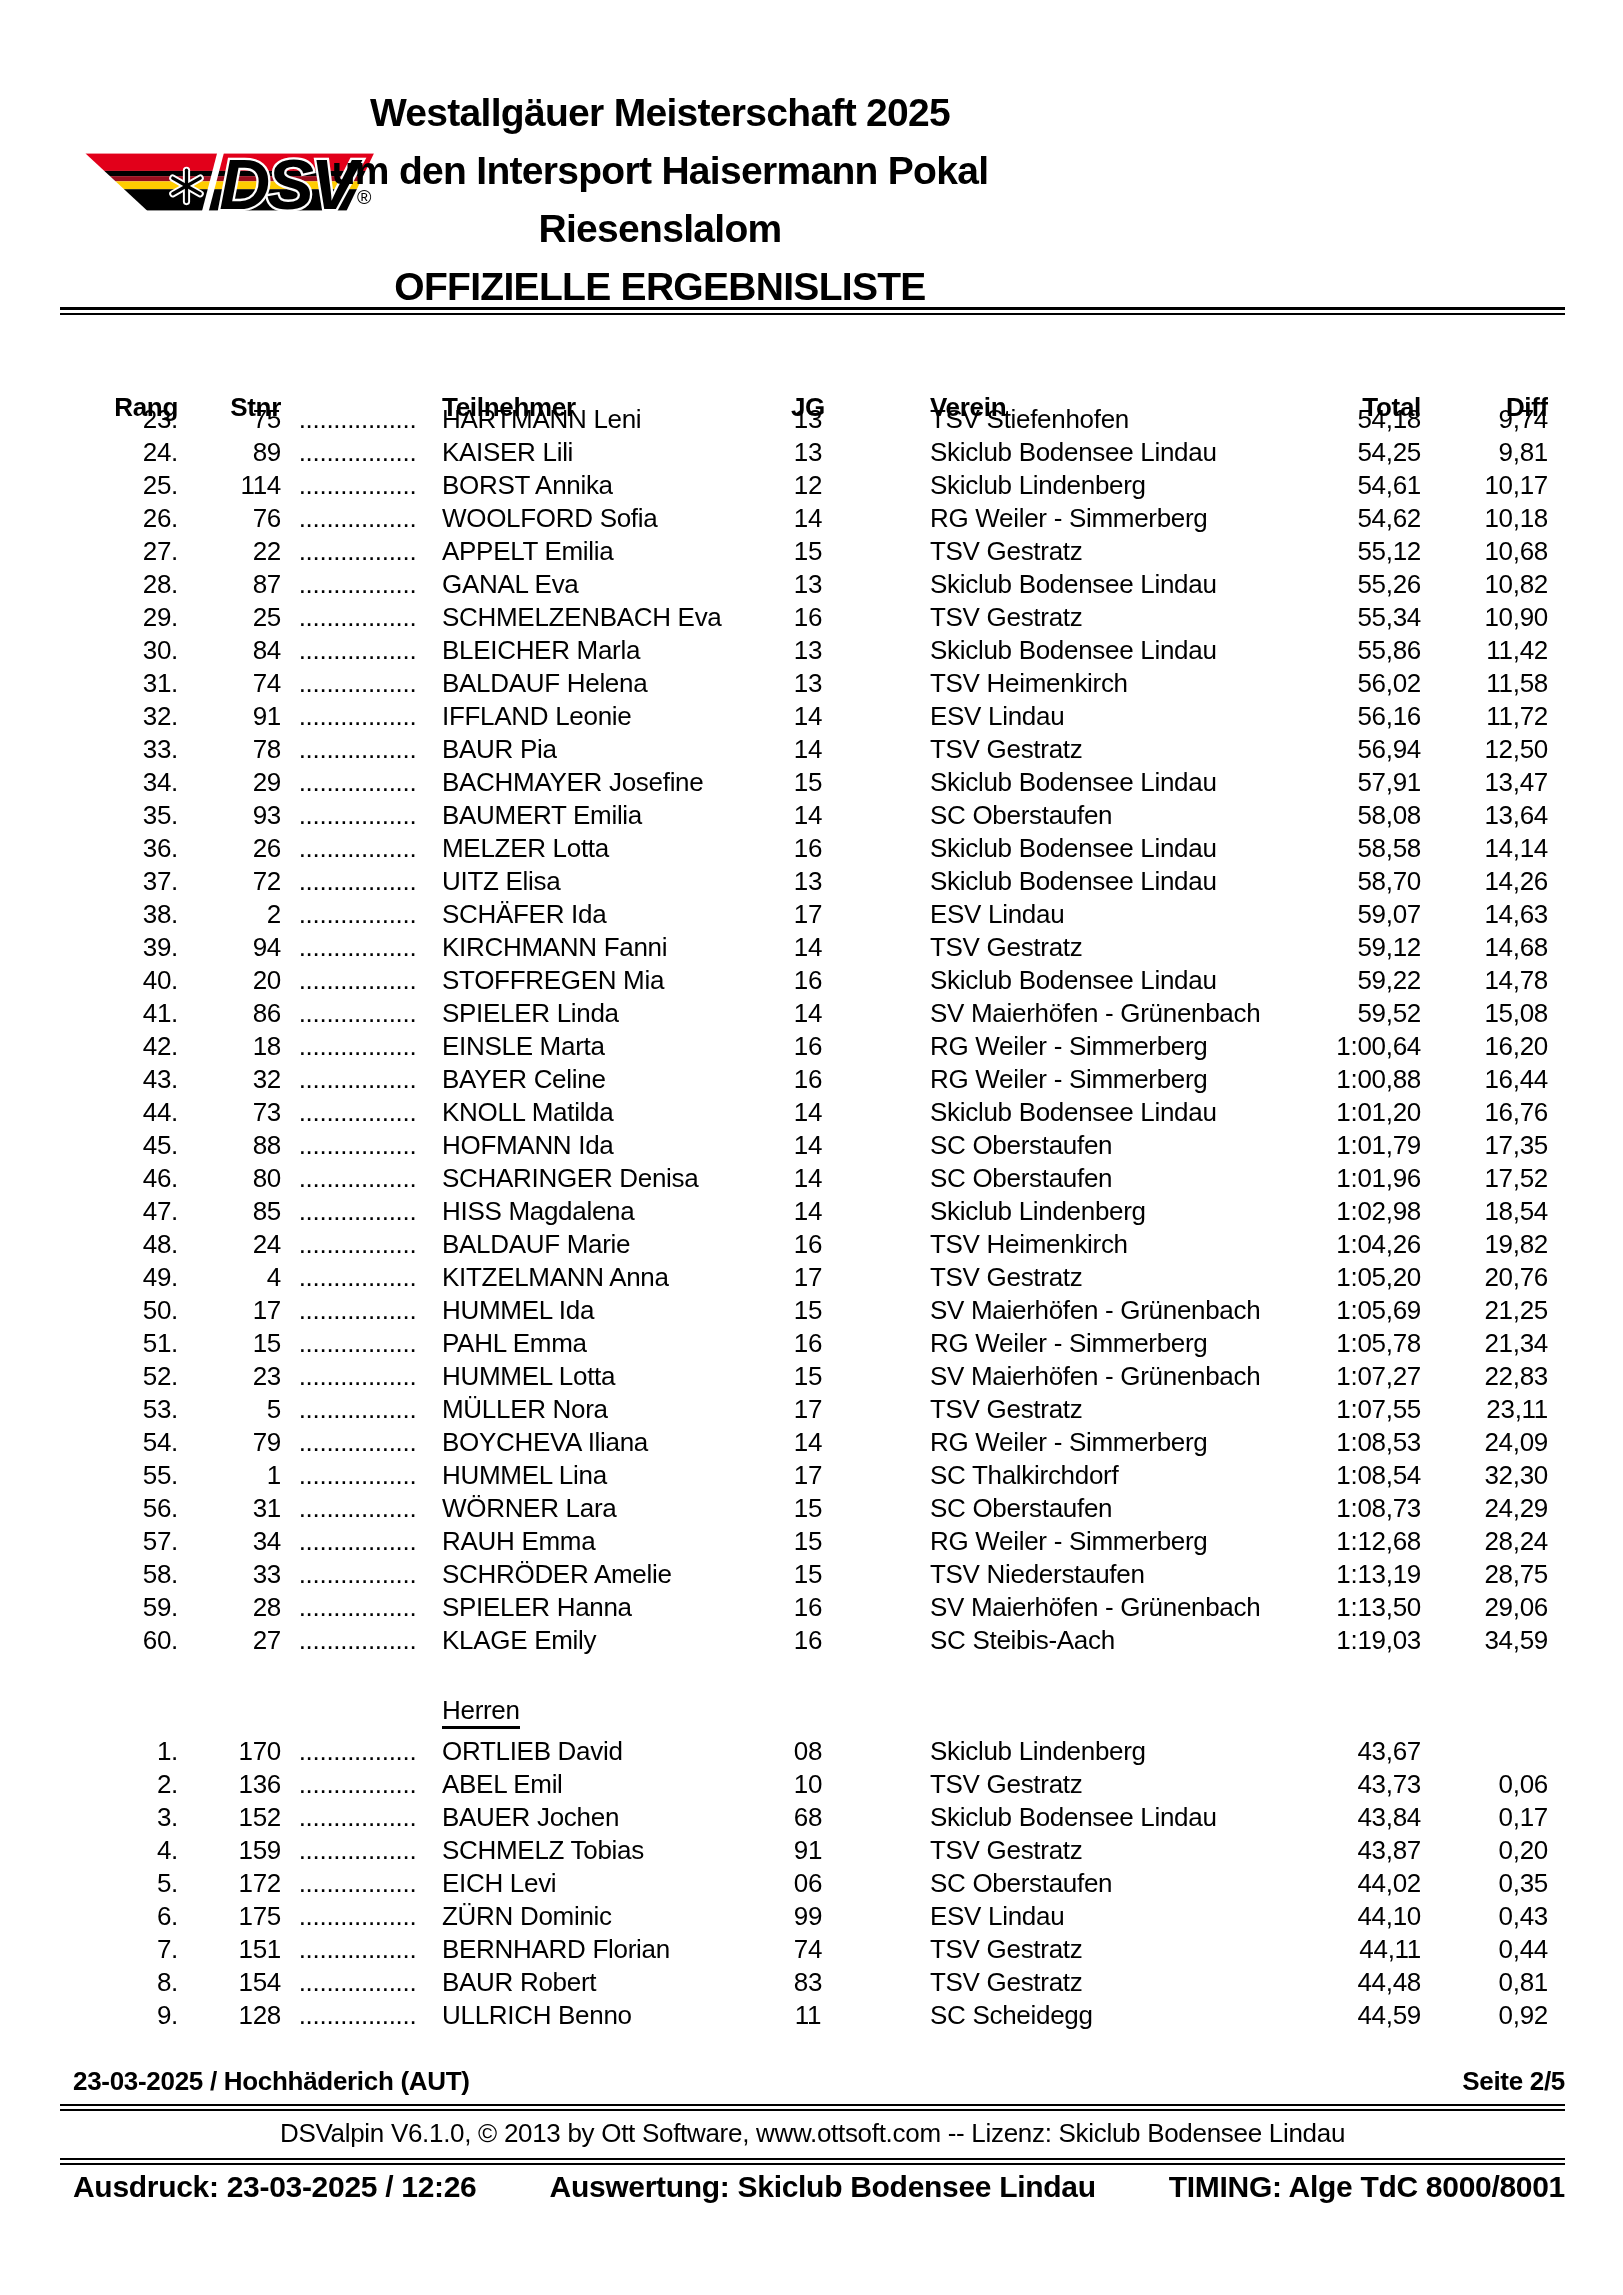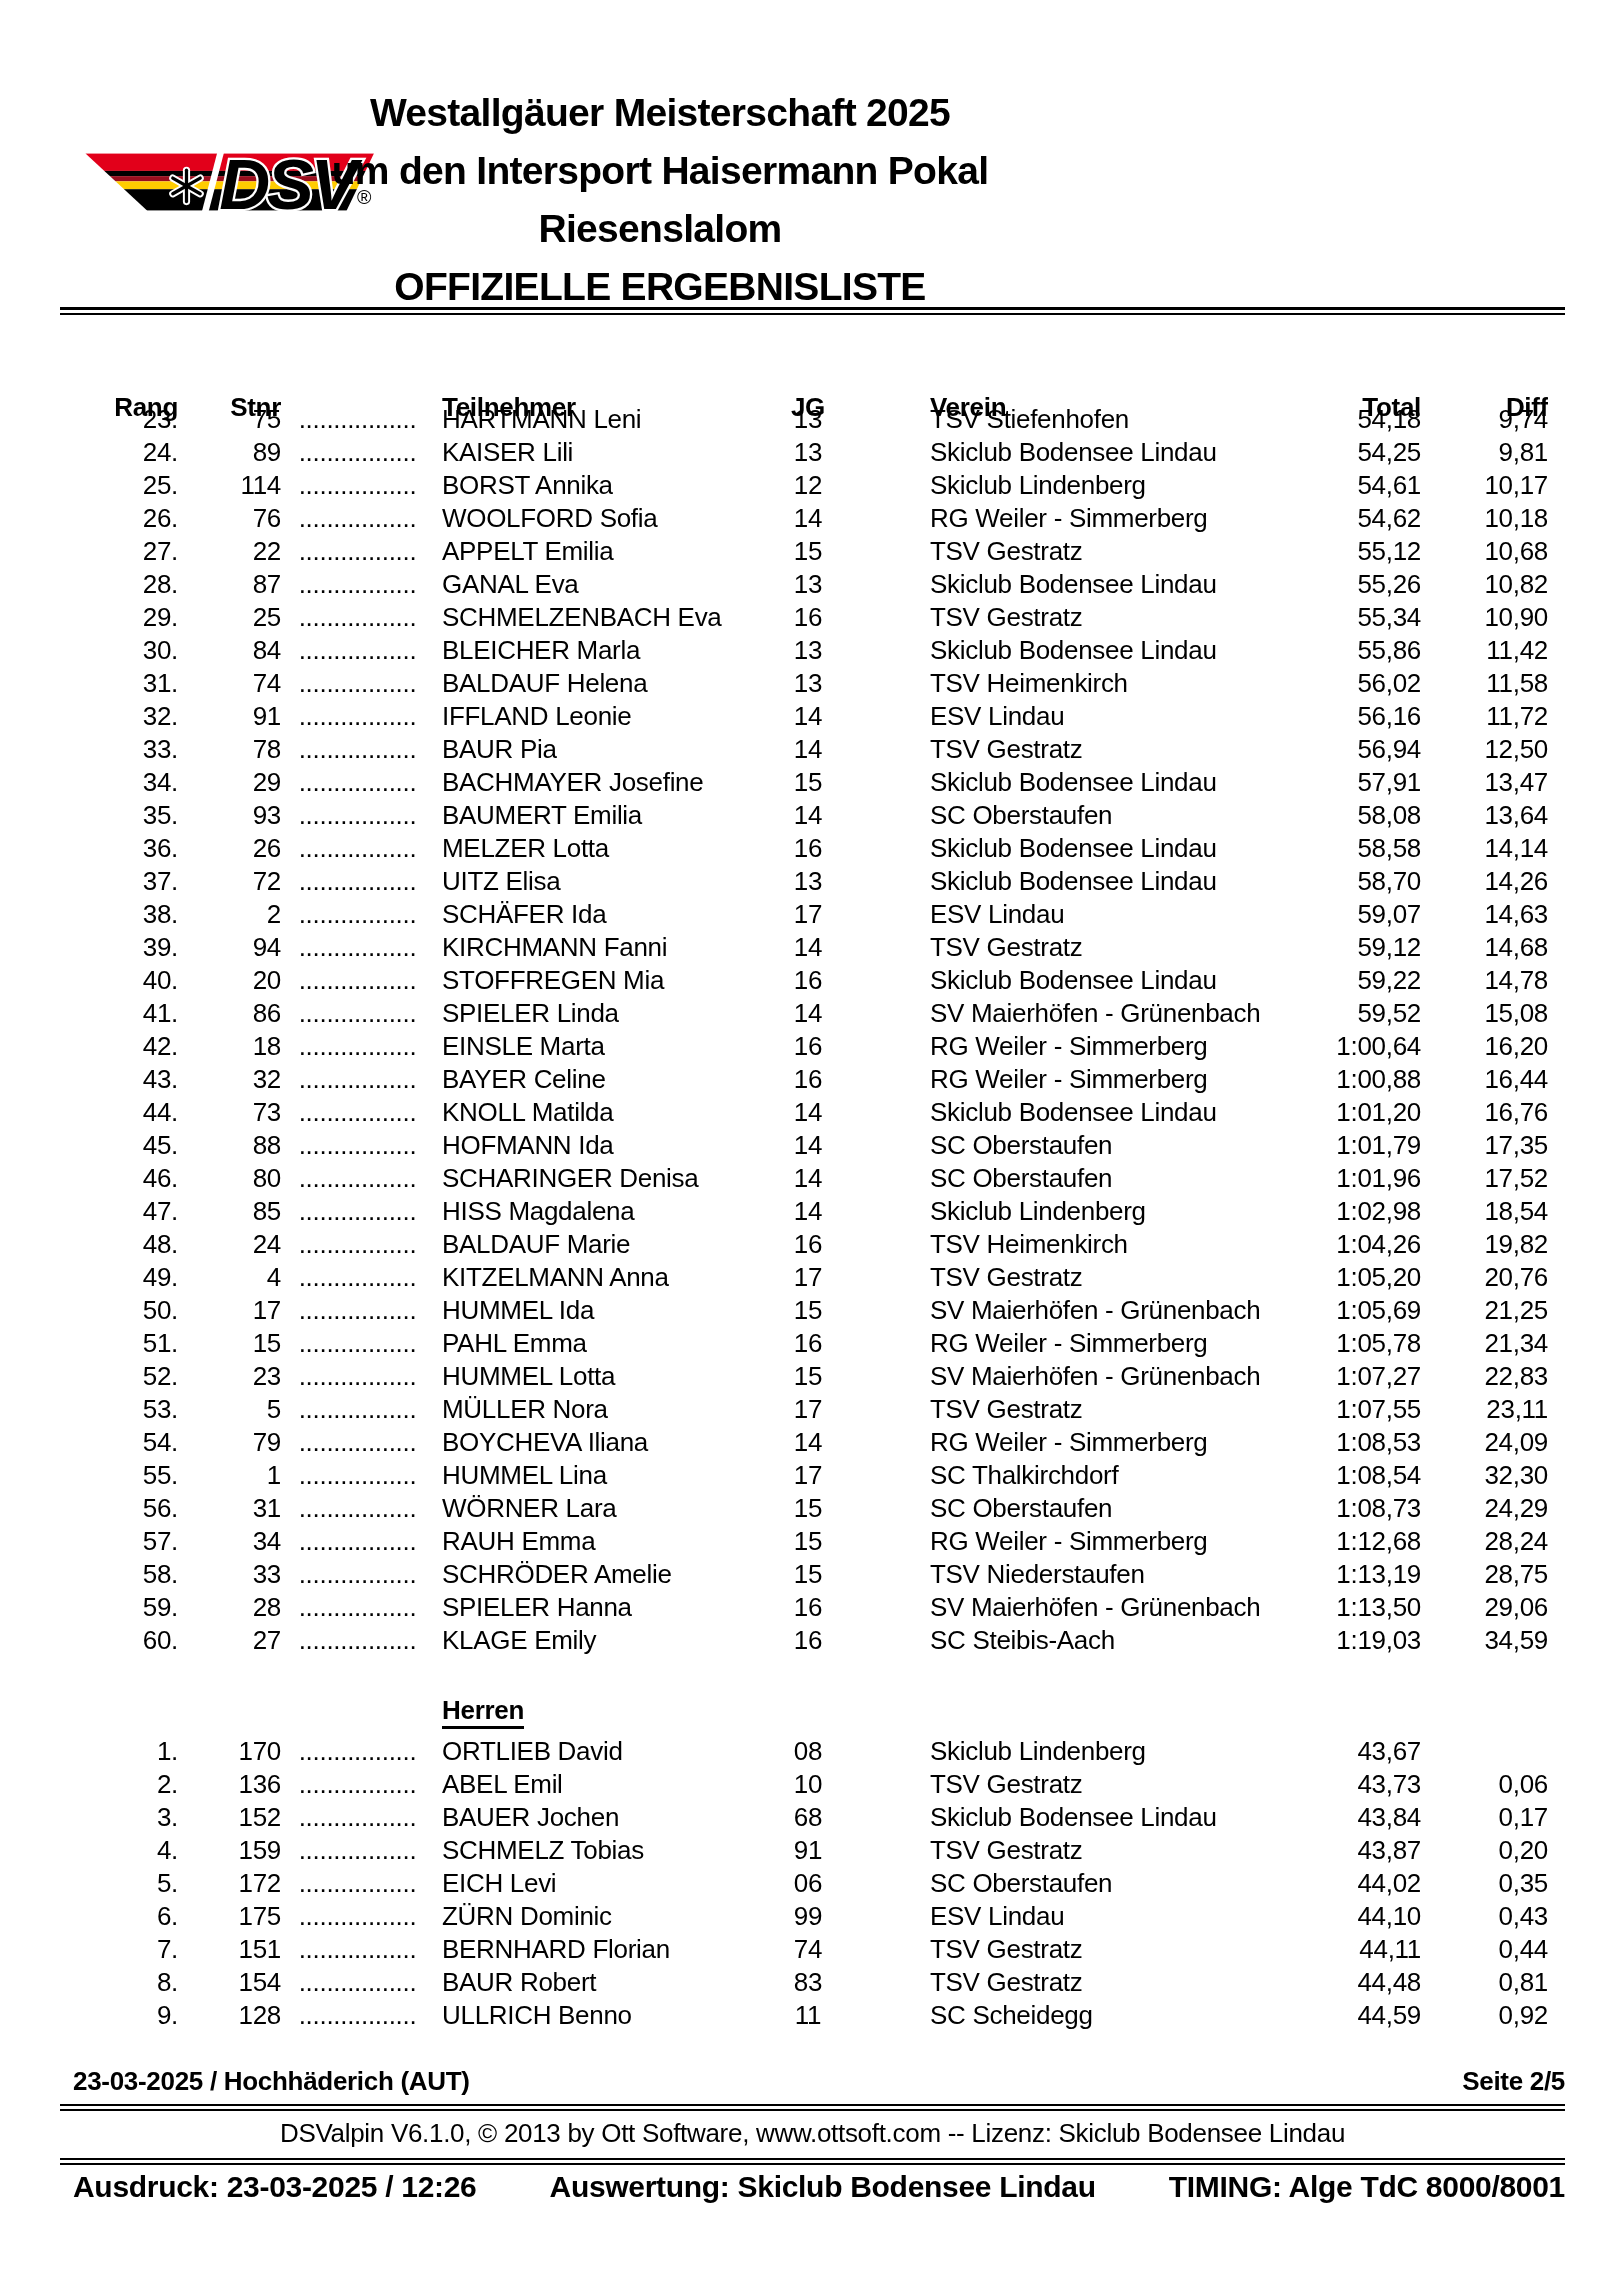--- a/index.html
+++ b/index.html
@@ -32,21 +32,21 @@
   .c-name{padding-left:13px;text-align:left;}
   .c-jg{text-align:center;}
   .c-club{padding-left:73px;text-align:left;}
   .c-total{text-align:right;}
   .c-diff{text-align:right;}
   .rows-a{position:absolute;left:73px;top:403px;}
   .rows-b{position:absolute;left:73px;top:1735px;}
   .row{display:contents;}
   .section-heading{
     position:absolute;left:442px;top:1696px;
-    font-size:26px;font-weight:bold;line-height:29px;letter-spacing:-0.3px;
+    font-size:26px;font-weight:normal;line-height:29px;letter-spacing:-0.3px;
     border-bottom:3.3px solid #000;padding-bottom:0.7px;display:inline-block;
   }
   
   .footer-line1{position:absolute;left:73px;top:2066px;width:1492px;display:flex;justify-content:space-between;
     font-size:26px;font-weight:bold;line-height:30px;letter-spacing:-0.3px;}
   .software-line{position:absolute;left:60px;top:2118px;width:1505px;text-align:center;
     font-size:26px;line-height:30px;letter-spacing:-0.3px;}
   .footer-line2{position:absolute;left:73px;top:2172px;width:1492px;display:flex;justify-content:space-between;
     font-size:30px;font-weight:bold;line-height:30px;letter-spacing:-0.3px;}
 </style>

